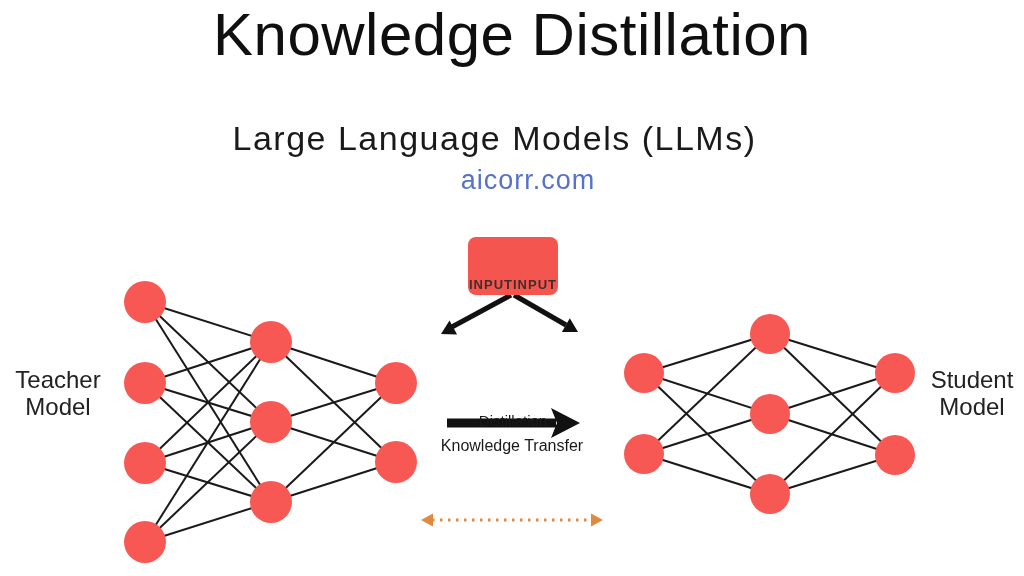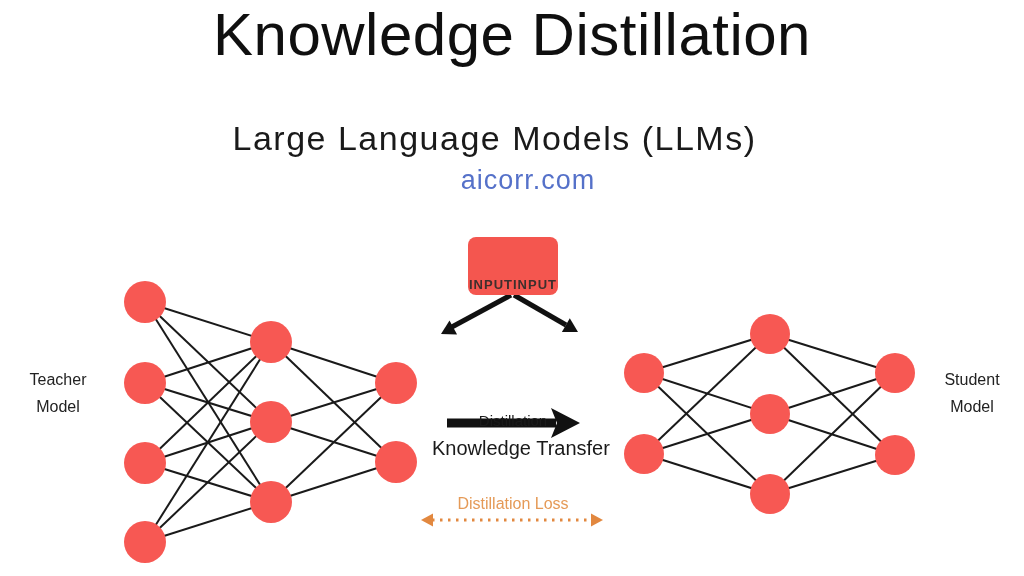--- a/index.html
+++ b/index.html
@@ -57,21 +57,21 @@
     position: absolute;
     top: 0;
     left: 0;
     width: 1024px;
     height: 576px;
   }
   .model-label {
     position: absolute;
     width: 110px;
     text-align: center;
-    font-size: 16px;
+    font-size: 24px;
     line-height: 27px;
     color: #222222;
   }
   .teacher-label { top: 366px; left: 3px; }
   .student-label { top: 366px; left: 917px; }
   .input-box {
     position: absolute;
     top: 237px;
     left: 468px;
     width: 90px;
@@ -88,21 +88,21 @@
     letter-spacing: 1px;
     color: #3E2F2D;
   }
   .mid-label {
     position: absolute;
     text-align: center;
     color: #1a1a1a;
     white-space: nowrap;
   }
   .distillation-label { top: 412px; left: 453px; width: 120px; font-size: 15px; }
-  .knowledge-transfer-label { top: 437px; left: 432px; width: 160px; font-size: 20px; }
+  .knowledge-transfer-label { top: 437px; left: 432px; width: 160px; font-size: 16px; }
   .distillation-loss-label { top: 495px; left: 432px; width: 162px; font-size: 16px; color: #E59A57; }
 </style>
 </head>
 <body>
 
 <div class="canvas">
 
   <div class="title">Knowledge Distillation</div>
   <div class="subtitle">Large Language Models (LLMs)</div>
   <div class="site-link" style="color: rgb(85, 113, 201); padding-left: 16px;">aicorr.com</div>
@@ -192,15 +192,14 @@
     <div>Model</div>
   </div>
 
   <div class="input-box" style="background: rgb(244, 86, 79); color: rgb(62, 47, 45);">
     <div>INPUT</div>
     <div>INPUT</div>
   </div>
 
   <div class="mid-label distillation-label">Distillation</div>
   <div class="mid-label knowledge-transfer-label">Knowledge Transfer</div>
-  <div class="mid-label distillation-loss-label" style="color: rgb(229, 154, 87);">Distillation Loss</div>
 
 </div>
 
 </body></html>

